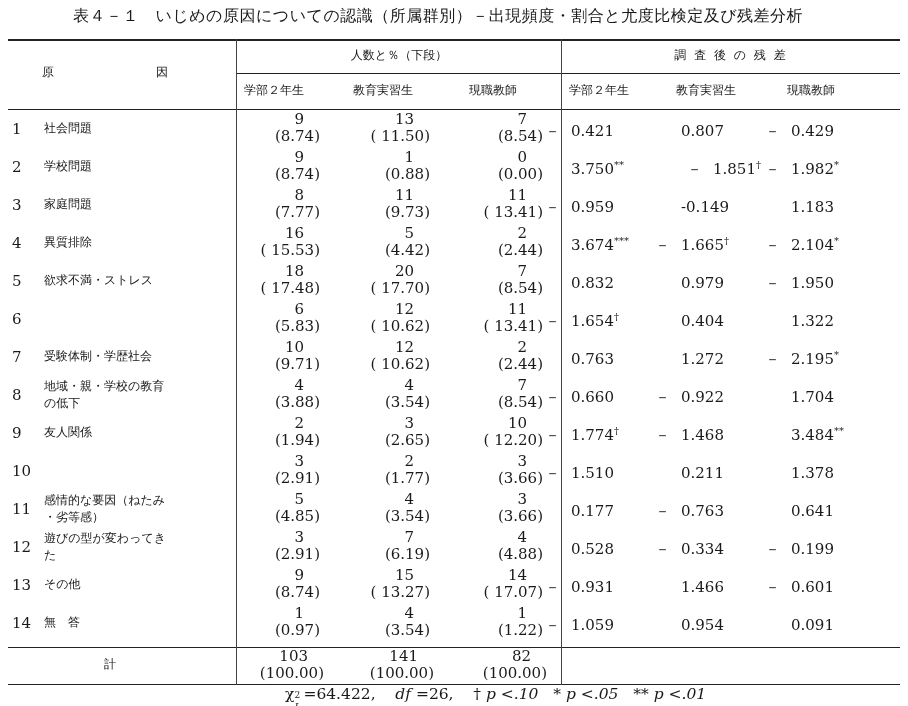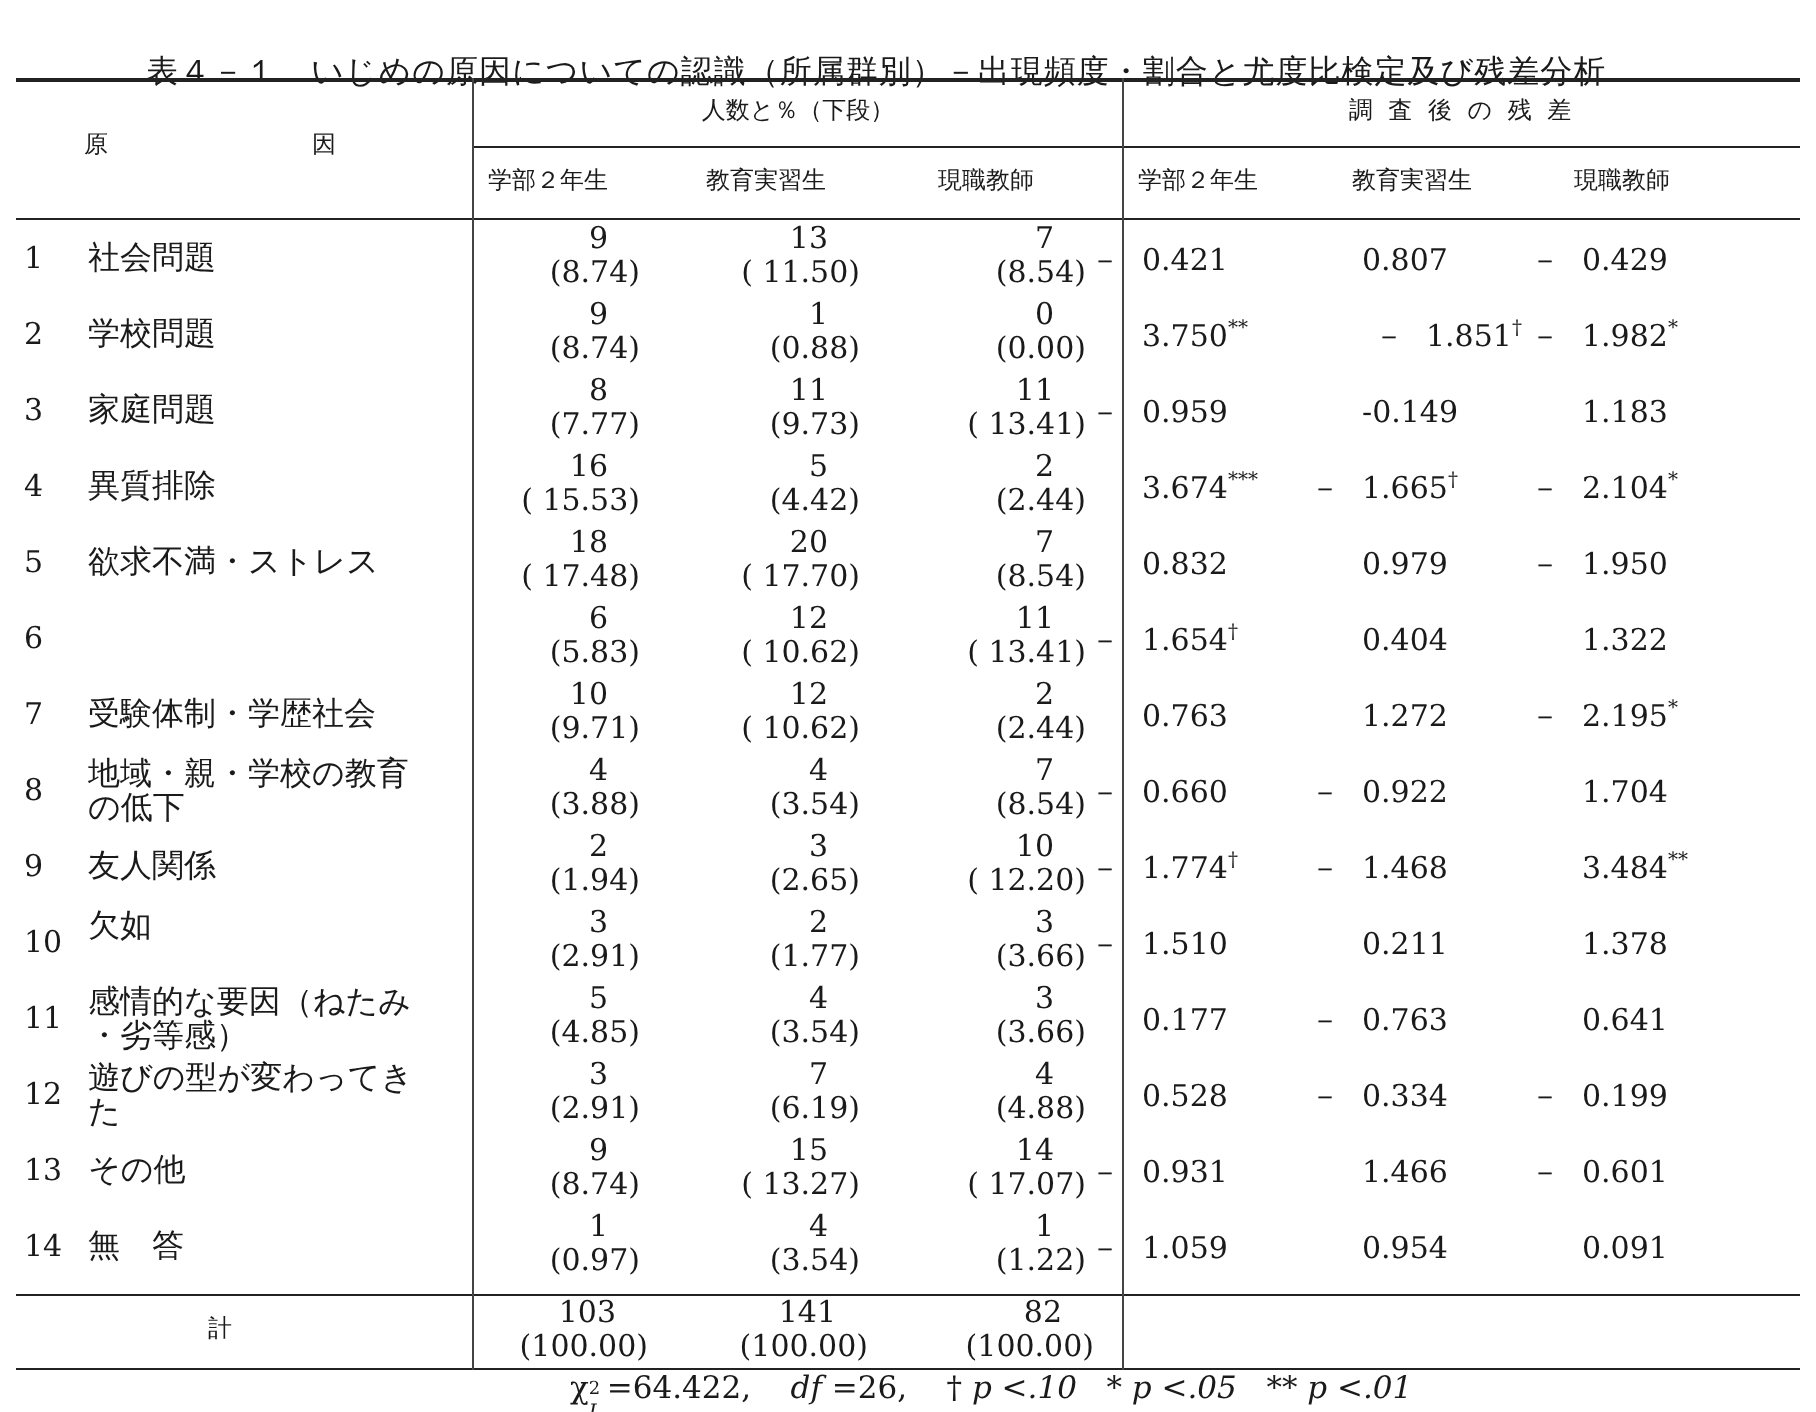--- a/index.html
+++ b/index.html
@@ -1,26 +1,26 @@
 <!DOCTYPE html>
 <html><head>
 <meta charset="utf-8">
 <style>
   html, body { margin:0; padding:0; background:#ffffff; }
   body { width:908px; height:706px; position:relative; overflow:hidden;
          font-family: "DejaVu Serif", "Liberation Serif", serif; color:#1a1a1a; }
   .title { position:absolute; left:0; top:6px; width:876px; text-align:center;
-           font-size:16px; letter-spacing:0.5px; white-space:nowrap;margin-top:20px; }
+           font-size:16px; letter-spacing:0.5px; white-space:nowrap; }
   .tbl { position:absolute; left:8px; top:39px; width:892px; }
   .rule { position:absolute; left:0; width:892px; background:#222; }
   .vline { position:absolute; width:1px; background:#444; }
   .hdr { position:absolute; font-size:12px; white-space:nowrap; text-align:center; }
   .row { position:absolute; left:0; width:892px; height:38px; }
   .num { position:absolute; left:4px; top:9px; font-size:15px; width:26px; }
-  .cause { position:absolute; left:36px; font-size:16px; line-height:17px; white-space:nowrap; }
+  .cause { position:absolute; left:36px; font-size:12px; line-height:17px; white-space:nowrap; }
   .cell { position:absolute; top:0; width:80px; text-align:right; font-size:15px; line-height:17px;
           font-family:"DejaVu Serif","Liberation Serif",serif; }
   .cell .n { display:block; padding-right:16px; }
   .cell .p { display:block; }
   .res { position:absolute; top:10px; font-size:15px; white-space:nowrap; }
   .res .sign { display:inline-block; width:26px; text-align:left; }
   .res sup { font-size:10px; vertical-align:6px; }
   .foot { position:absolute; left:285px; top:685px; font-size:15.5px; white-space:nowrap; }
   .foot i { font-style:italic; }
 </style>
@@ -289,21 +289,20 @@
         <div class="res" style="left:647px;">
         <span class="sign">－</span><span>1.468</span><sup></sup>
       </div>
         <div class="res" style="left:757px;">
         <span class="sign"></span><span>3.484</span><sup>**</sup>
       </div>
       </div>
       <div class="row" style="top: 414px;">
         <div class="num">10</div>
         <div class="cause" style="top:1px;">
-          <div>欠如</div>
         </div>
         <div class="cell" style="left:232px;">
         <span class="n">3</span>
         <span class="p">(2.91)</span>
       </div>
         <div class="cell" style="left:342px;">
         <span class="n">2</span>
         <span class="p">(1.77)</span>
       </div>
         <div class="cell" style="left:455px;">

